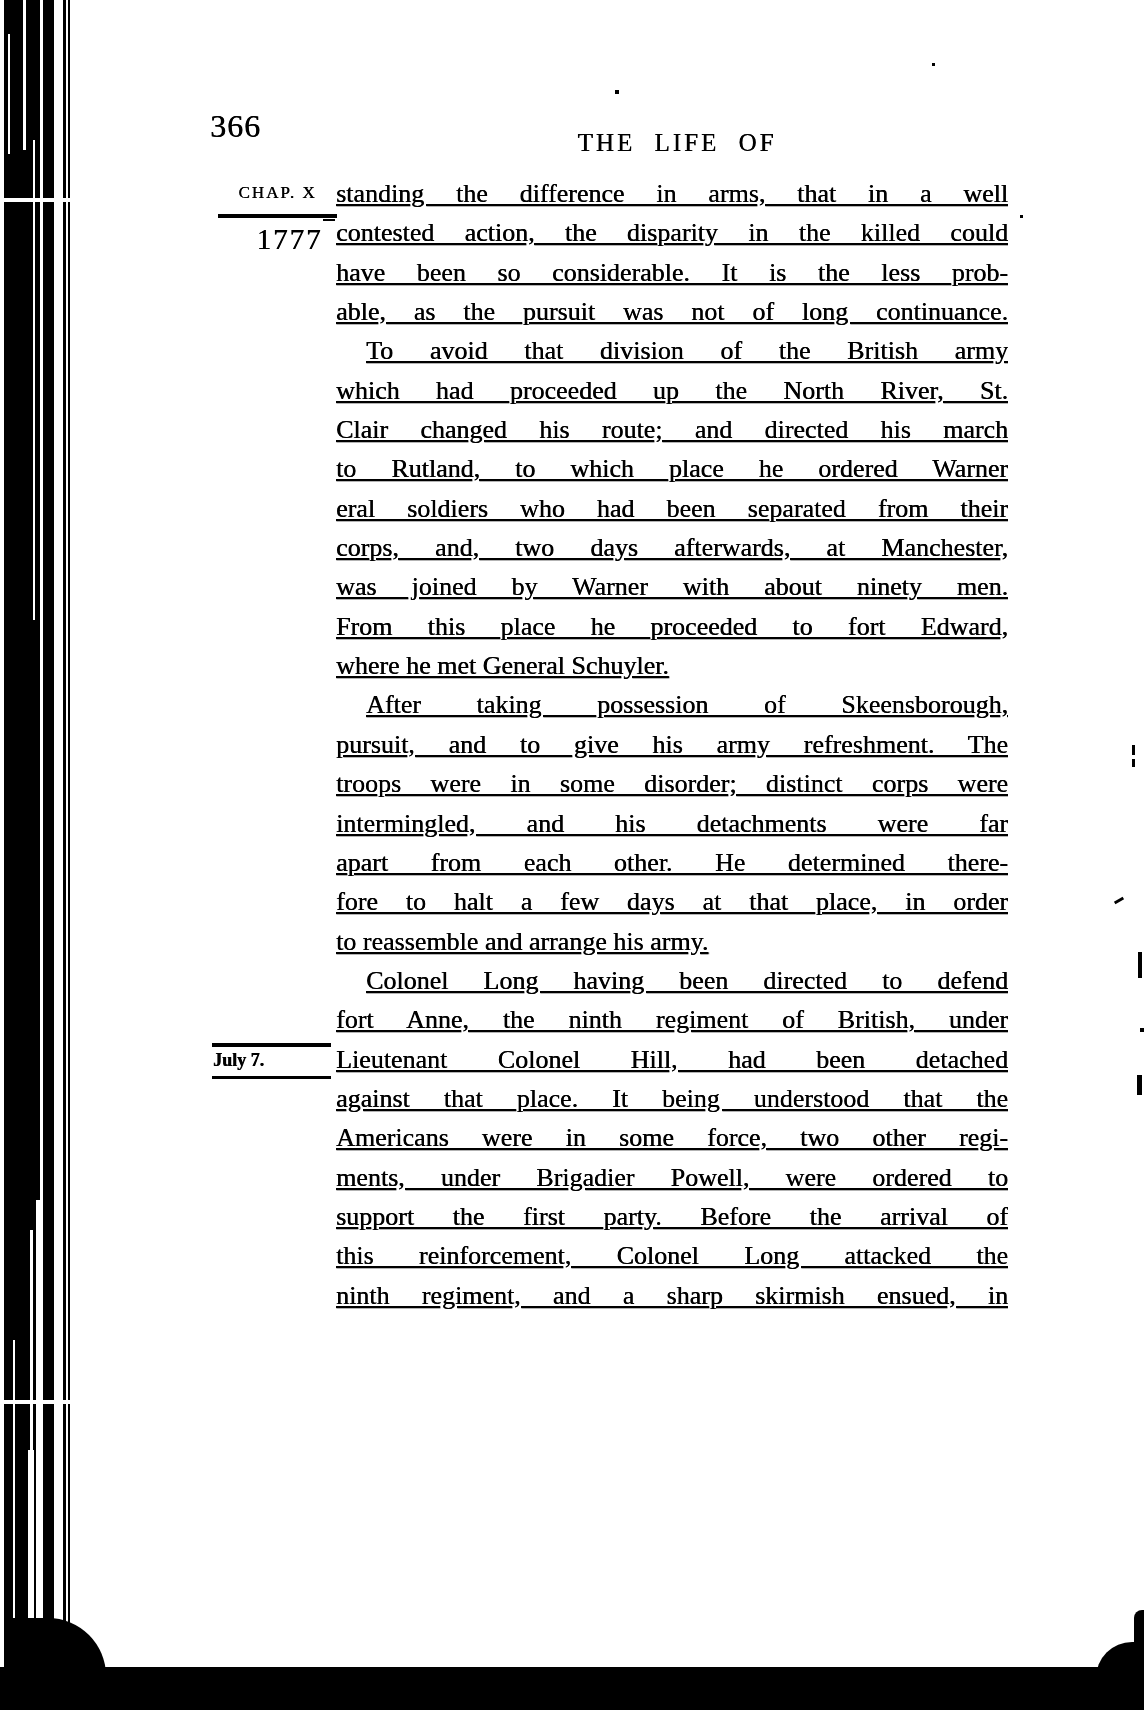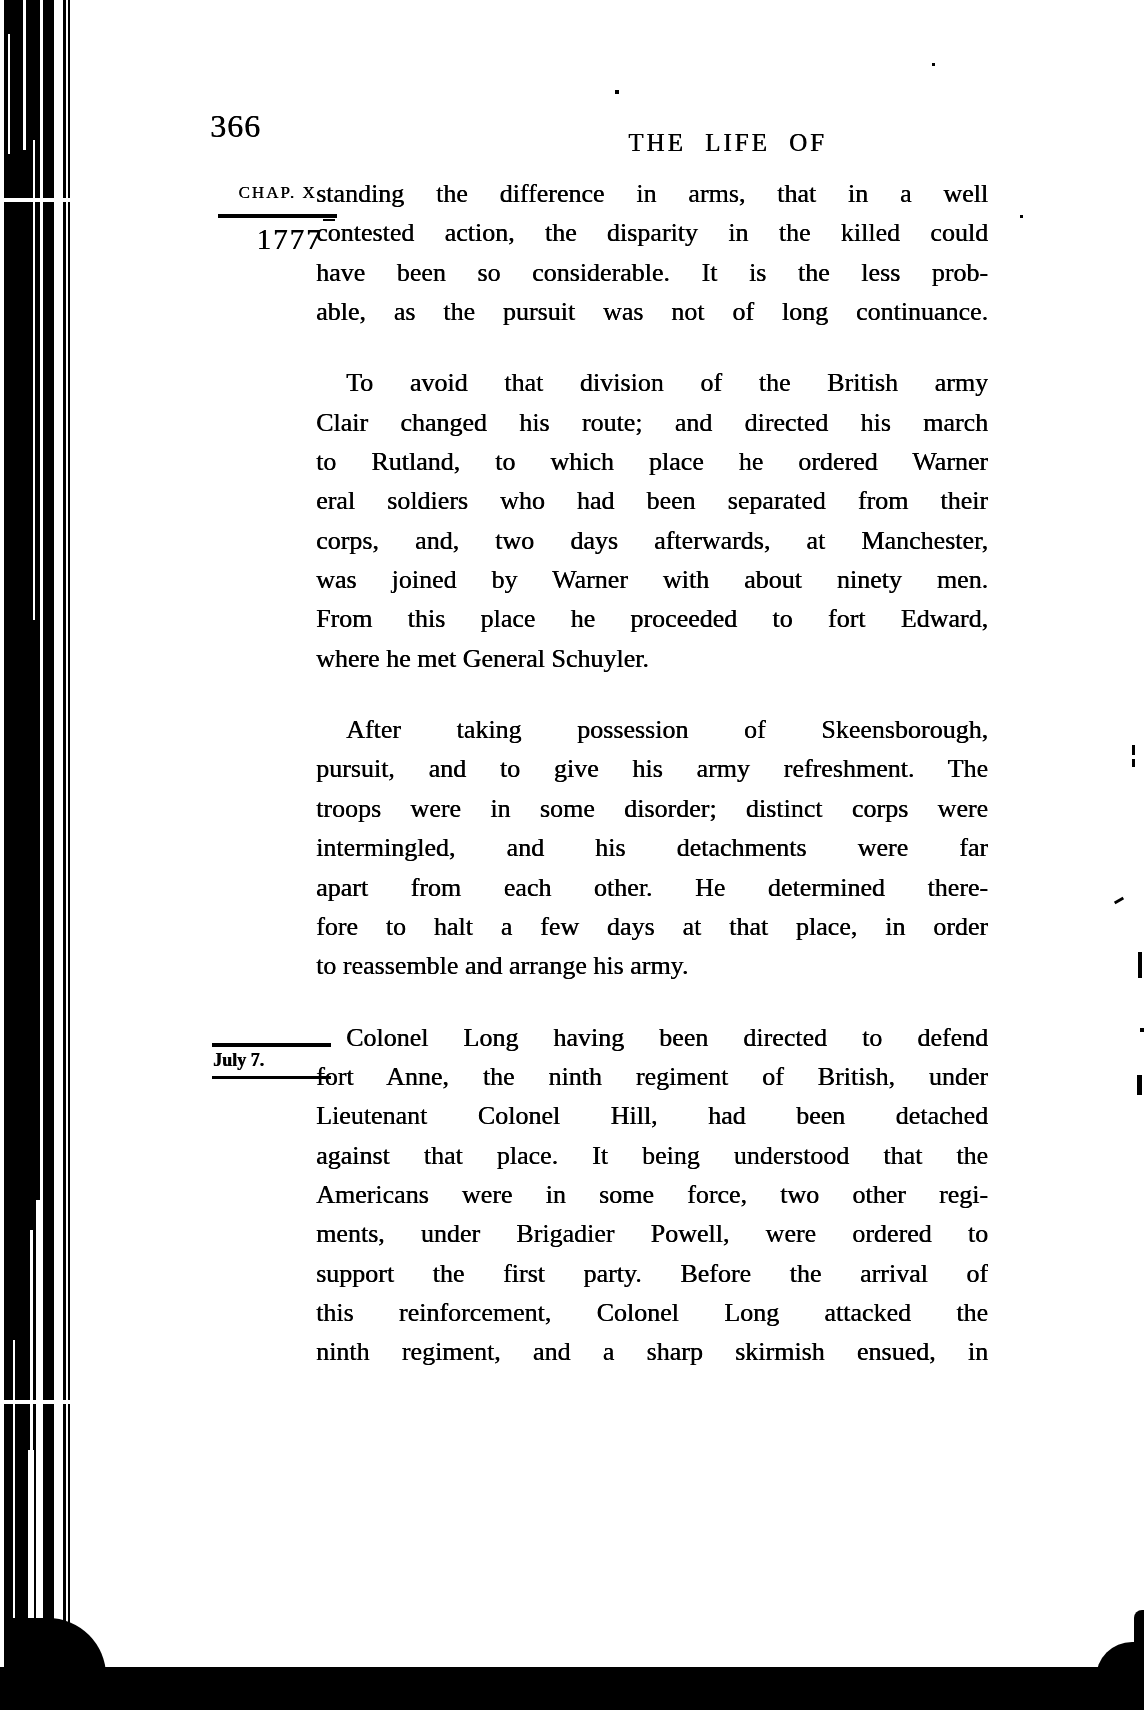--- a/index.html
+++ b/index.html
@@ -16,34 +16,34 @@
   .slit{background:#fff;}
   .bottom-bar{left:0;top:1667px;width:1144px;height:43px;background:#000;}
   .wedge-left{left:4px;top:1618px;width:102px;height:62px;background:#000;border-top-right-radius:58px;}
   .wedge-right{left:1096px;top:1642px;width:48px;height:68px;background:#000;border-top-left-radius:36px;}
   .nub-right{left:1134px;top:1610px;width:10px;height:40px;background:#000;border-top-left-radius:8px;}
   .speck{background:#000;}
 
   
   .ink{text-shadow:0.4px 0.3px 0 #000;}
   .page-number{left:210px;top:108px;font-size:32px;letter-spacing:1px;}
-  .running-header{left:527px;top:129px;width:300px;text-align:right;font-size:25px;letter-spacing:3px;word-spacing:10px;}
+  .running-header{left:527px;top:129px;width:300px;text-align:center;font-size:25px;letter-spacing:3px;word-spacing:10px;}
 
   .chap-note{left:218px;top:183px;width:119px;text-align:center;font-size:17px;font-weight:400;letter-spacing:2px;}
   .chap-rule{left:218px;top:214px;width:119px;height:4px;background:#000;}
   .chap-rule-tick{left:323px;top:219px;width:12px;height:2px;background:#000;}
   .year-note{left:230px;top:223px;width:119px;text-align:center;font-size:29px;letter-spacing:2px;}
 
   .date-rule-top{left:212px;top:1043px;width:119px;height:4px;background:#000;}
   .date-note{left:213px;top:1050px;font-size:18px;font-weight:700;}
   .date-rule-bottom{left:212px;top:1076px;width:119px;height:3px;background:#000;}
 
-  .body-text{left:316px;top:174px;width:672px;font-size:26px;}
+  .body-text{left:336px;top:174px;width:672px;font-size:26px;text-decoration:underline;}
   .line{height:39.35px;line-height:39.35px;text-align:justify;text-align-last:justify;overflow:hidden;}
-  .line.indent{text-indent:30px;margin-top:32px;}
+  .line.indent{text-indent:30px;}
   .line.short{text-align:center;text-align-last:left;}
 </style>
 </head>
 <body>
 
 <div class="page">
 
   <div class="abs gutter-band"></div>
   <div class="abs streak" style="left:23px;top:0;width:3px;height:150px;"></div>
   <div class="abs streak" style="left:8px;top:34px;width:2px;height:120px;"></div>
@@ -76,20 +76,21 @@
   <div class="abs date-rule-top"></div>
   <div class="abs date-note ink">July 7.</div>
   <div class="abs date-rule-bottom"></div>
 
   <div class="abs body-text ink">
       <div class="line">standing the difference in arms, that in a well</div>
       <div class="line">contested action, the disparity in the killed could</div>
       <div class="line">have been so considerable.  It is the less prob-</div>
       <div class="line">able, as the pursuit was not of long continuance.</div>
       <div class="line indent">To avoid that division of the British army</div>
+      <div class="line">which had proceeded up the North River, St.</div>
       <div class="line">Clair changed his route; and directed his march</div>
       <div class="line">to Rutland, to which place he ordered Warner</div>
       <div class="line">eral soldiers who had been separated from their</div>
       <div class="line">corps, and, two days afterwards, at Manchester,</div>
       <div class="line">was joined by Warner with about ninety men.</div>
       <div class="line">From this place he proceeded to fort Edward,</div>
       <div class="line short">where he met General Schuyler.</div>
       <div class="line indent">After taking possession of Skeensborough,</div>
       <div class="line">pursuit, and to give his army refreshment.  The</div>
       <div class="line">troops were in some disorder; distinct corps were</div>

